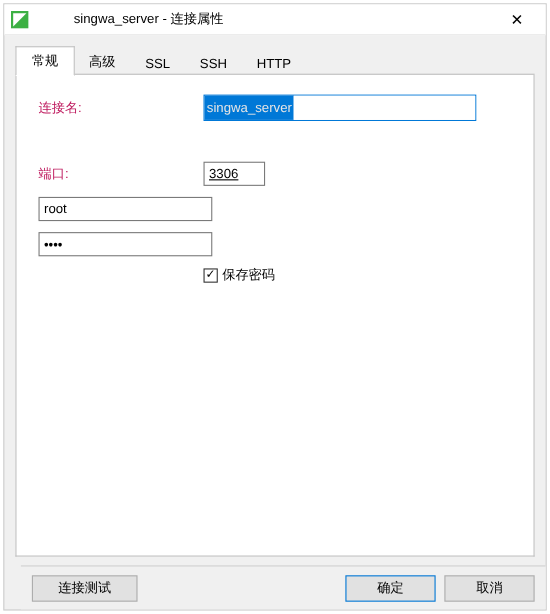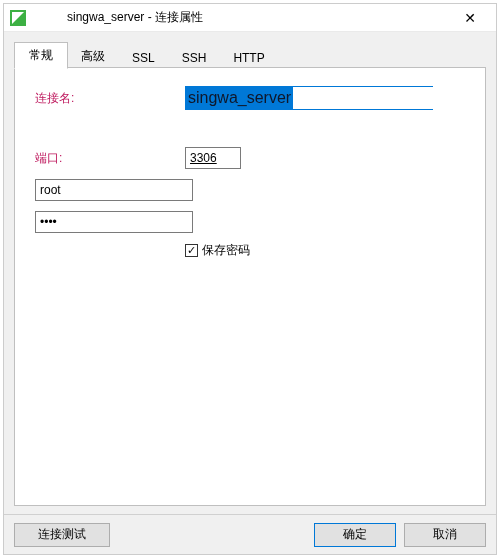--- a/index.html
+++ b/index.html
@@ -127,26 +127,26 @@
     height:24px;
     display:flex;
   }
   .conn-name-wrap input{
     border:none;
     height:100%;
     width:auto;
   }
   .conn-name-sel{
     background:#0078d7;
-    color:#0f172a;
+    color:#e5e5e5;
     padding:2px 2px;
     height:100%;
     display:flex;
     align-items:center;
-    font-size:16px;
+    font-size:12px;
   }
   .checkbox-row {
     display:flex;
     align-items:center;
     margin-left:150px;
     margin-top:2px;
   }
   .checkbox {
     width:13px; height:13px;
     border:1px solid #333;
@@ -174,20 +174,21 @@
     pointer-events:none;
   }
   
   .button-bar {
     height: 40px;
     border-top: 1px solid #d0d0d0;
     display:flex;
     align-items:center;
     padding: 0 10px;
     background:#f0f0f0;
+    margin-left:15px;
   }
   .spacer { flex:1; }
   .btn {
     min-width: 82px;
     height: 24px;
     border: 1px solid #adadad;
     background: #e1e1e1;
     font-family: inherit;
     font-size: 12px;
     cursor: default;

